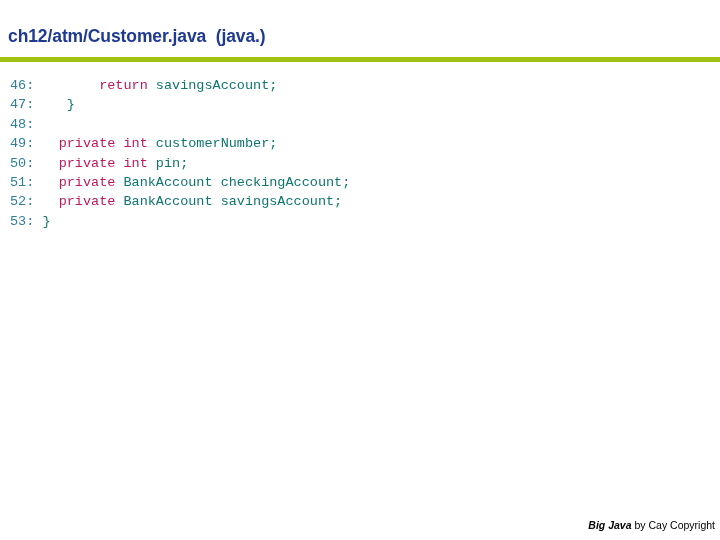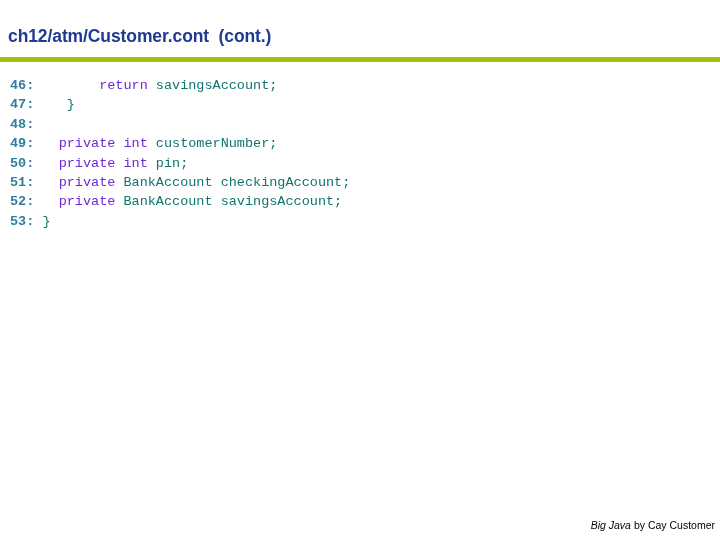--- a/index.html
+++ b/index.html
@@ -54,55 +54,55 @@
     font-size: 13.5px;
     line-height: 19.4px;
     white-space: pre;
   }
   .code-line {
     white-space: pre;
     height: 19.4px;
   }
   .ln {
     color: #2e7f9e;
-    font-weight: bold;
+    font-weight: normal;
   }
   .kw {
-    color: #6d28d9;
+    color: #be185d;
   }
   .id {
     color: #0f766e;
   }
 
   
   .footer {
     position: absolute;
     right: 5px;
     bottom: 8px;
     text-align: right;
     font-family: "Liberation Sans", sans-serif;
     font-size: 10.5px;
     color: #000000;
     line-height: 14px;
   }
   .footer-line { white-space: pre; }
   .book-title {
     font-style: italic;
-    font-weight: normal;
+    font-weight: bold;
     margin-top: 8px;
   }
 </style>
 </head>
 <body>
 
 <div class="slide">
 
-  <div class="slide-title">ch12/atm/Customer.cont  (cont.)</div>
+  <div class="slide-title">ch12/atm/Customer.java  (java.)</div>
 
   <div class="title-rule"></div>
 
   <div class="code-block"><div class="code-line"><span class="ln">46:</span><span class="id">        </span><span class="kw">return</span><span class="id"> savingsAccount;</span></div><div class="code-line"><span class="ln">47:</span><span class="id">    }</span></div><div class="code-line"><span class="ln">48:</span></div><div class="code-line"><span class="ln">49:</span><span class="id">   </span><span class="kw">private int</span><span class="id"> customerNumber;</span></div><div class="code-line"><span class="ln">50:</span><span class="id">   </span><span class="kw">private int</span><span class="id"> pin;</span></div><div class="code-line"><span class="ln">51:</span><span class="id">   </span><span class="kw">private</span><span class="id"> BankAccount checkingAccount;</span></div><div class="code-line"><span class="ln">52:</span><span class="id">   </span><span class="kw">private</span><span class="id"> BankAccount savingsAccount;</span></div><div class="code-line"><span class="ln">53:</span><span class="id"> }</span></div></div>
 
   <div class="footer">
-    <div class="footer-line"><span class="book-title">Big Java</span><span> by Cay Customer</span></div>
+    <div class="footer-line"><span class="book-title">Big Java</span><span> by Cay Copyright</span></div>
   </div>
 
 </div>
 
 </body></html>

